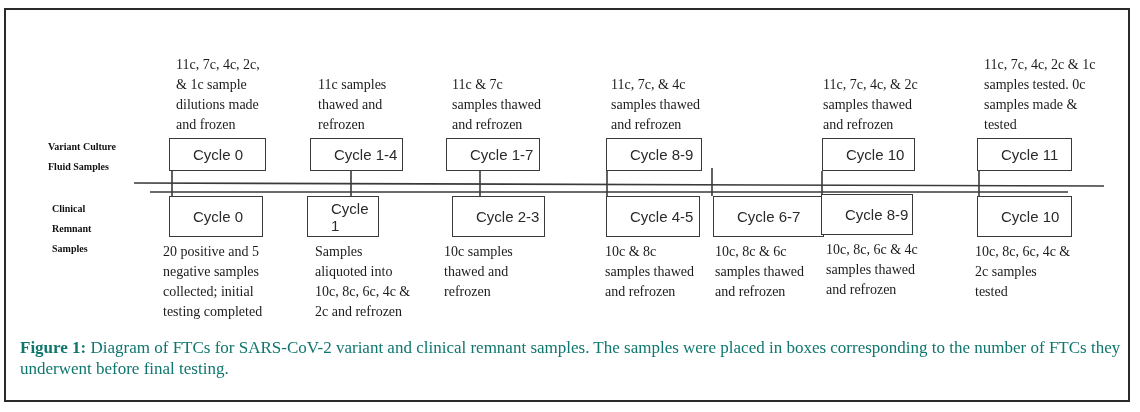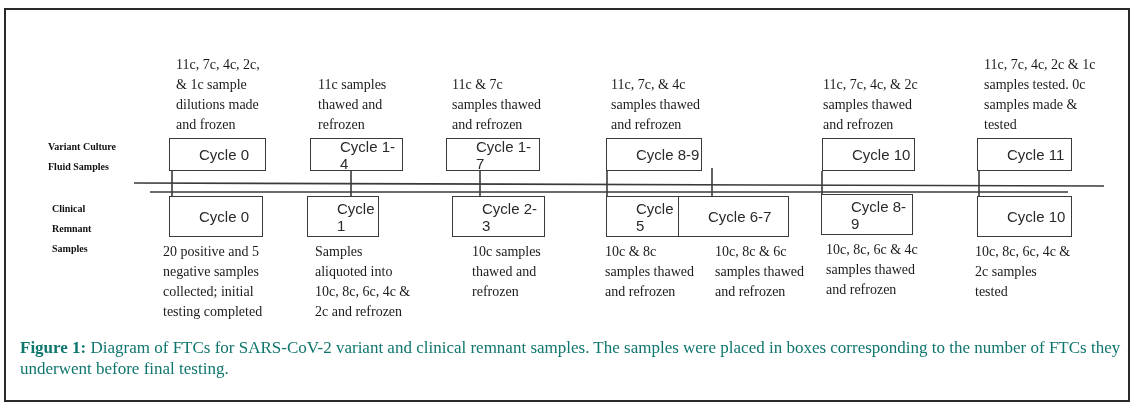--- a/index.html
+++ b/index.html
@@ -11,21 +11,21 @@
     position:absolute;left:4px;top:8px;width:1126px;height:394px;
     border:2px solid #2a2a2a;box-sizing:border-box;
   }
   .lines{position:absolute;left:0;top:0;}
   .rowlabel{
     position:absolute;font-weight:bold;font-size:10px;line-height:20px;
     white-space:pre-line;color:#111;
   }
   .box{
     position:absolute;height:33px;border:1.5px solid #3a3a3a;box-sizing:border-box;
-    background:#ffffff;display:flex;align-items:center;padding-left:29px;
+    background:#ffffff;display:flex;align-items:center;padding-left:23px;
     font-family:"Liberation Sans",sans-serif;font-size:15px;color:#2a2a2a;
   }
   .box.bottom{height:41px;}
   .ann{
     position:absolute;font-size:14px;line-height:20px;white-space:pre-line;color:#1b1b1b;
   }
   .caption{
     position:absolute;left:20px;top:337px;width:1102px;
     font-size:17px;line-height:21px;color:#0f766e;
   }
@@ -81,33 +81,33 @@
   <div class="box top" style="left:310px;top:138px;width:93px">Cycle 1-4</div>
   <div class="box top" style="left:446px;top:138px;width:94px">Cycle 1-7</div>
   <div class="box top" style="left:606px;top:138px;width:96px">Cycle 8-9</div>
   <div class="box top" style="left:822px;top:138px;width:93px">Cycle 10</div>
   <div class="box top" style="left:977px;top:138px;width:95px">Cycle 11</div>
 
   <div class="box bottom" style="left:169px;top:196px;width:94px">Cycle 0</div>
   <div class="box bottom" style="left:307px;top:196px;width:72px">Cycle 1</div>
   <div class="box bottom" style="left:452px;top:196px;width:93px">Cycle 2-3</div>
   <div class="box bottom" style="left:606px;top:196px;width:94px">Cycle 4-5</div>
-  <div class="box bottom" style="left:678px;top:196px;width:111px">Cycle 6-7</div>
+  <div class="box bottom" style="left:713px;top:196px;width:111px">Cycle 6-7</div>
   <div class="box bottom" style="left:821px;top:194px;width:92px">Cycle 8-9</div>
   <div class="box bottom" style="left:977px;top:196px;width:95px">Cycle 10</div>
 
   <div class="ann" style="left:163px;top:242px">20 positive and 5
 negative samples
 collected; initial
 testing completed</div>
   <div class="ann" style="left:315px;top:242px">Samples
 aliquoted into
 10c, 8c, 6c, 4c &amp;
 2c and refrozen</div>
-  <div class="ann" style="left:472px;top:242px">10c samples
+  <div class="ann" style="left:444px;top:242px">10c samples
 thawed and
 refrozen</div>
   <div class="ann" style="left:605px;top:242px">10c &amp; 8c
 samples thawed
 and refrozen</div>
   <div class="ann" style="left:715px;top:242px">10c, 8c &amp; 6c
 samples thawed
 and refrozen</div>
   <div class="ann" style="left:826px;top:240px">10c, 8c, 6c &amp; 4c
 samples thawed

